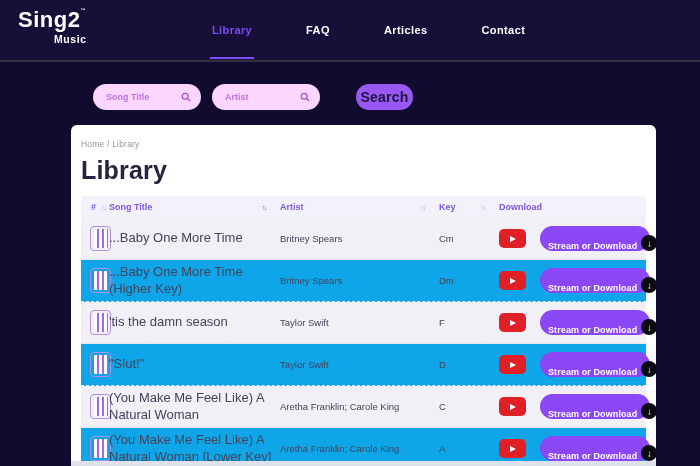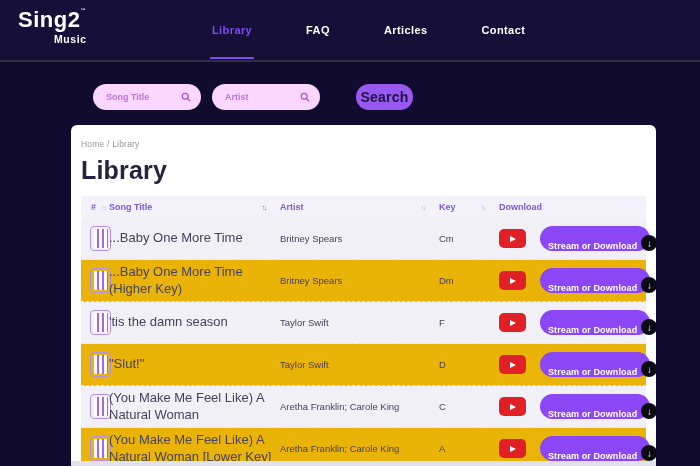--- a/index.html
+++ b/index.html
@@ -69,21 +69,21 @@
   .thead {
     height:22px; background: var(--table-header-bg, #f3f1f9); border-radius:3px;
     color: var(--table-header-text, #7e57d8); font-size:9px; font-weight:700;
   }
   .th { display:flex; align-items:center; cursor:pointer; }
   .th .spacer { flex:1; }
   .sort-glyph { font-size:7.5px; letter-spacing:-1.5px; color:#b7a7e6; margin:0 14px 0 5px; }
   .sort-glyph.active-sort { color:#8668da; font-weight:700; }
   .th-index { padding-left:10px; }
 
-  .trow { height:42px; border-bottom:1px dashed #e4e3ec; background:#eab308; }
+  .trow { height:42px; border-bottom:1px dashed #e4e3ec; background:#0ea5e9; }
   .trow.odd { background: var(--row-stripe, #f1f0f6); }
 
   .cell-icon { padding-left:9px; }
   .piano-icon {
     width:21px; height:25px; border:1.5px solid #b48fe6; border-radius:4px;
     background-color:#fdfbff; padding:2px 2.5px;
     background-image:repeating-linear-gradient(90deg, #9d6ce0 0 2.5px, rgba(157,108,224,0) 2.5px 5.2px);
     background-clip:content-box;
   }
   .cell-title { font-size:13px; color:#45425a; line-height:1.3; padding-right:2px; }

